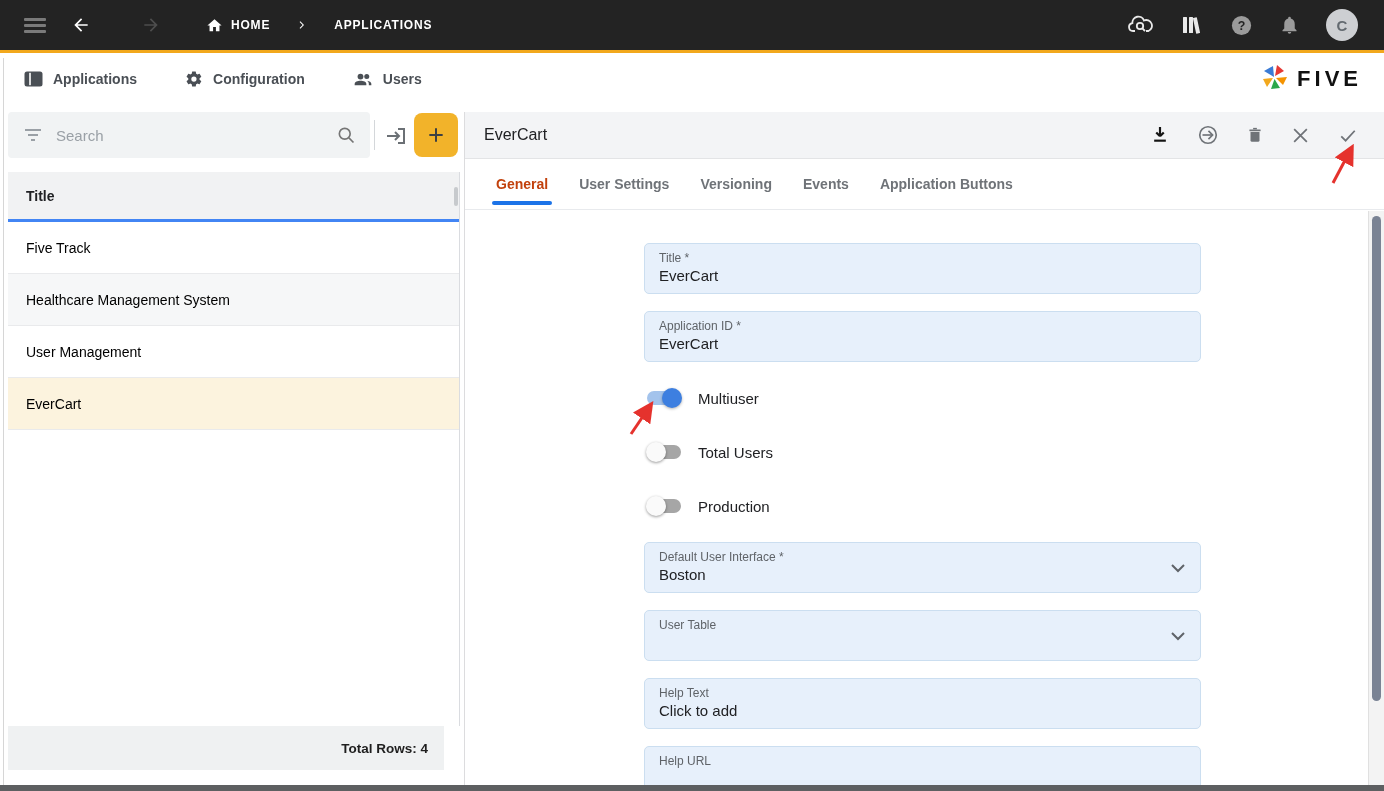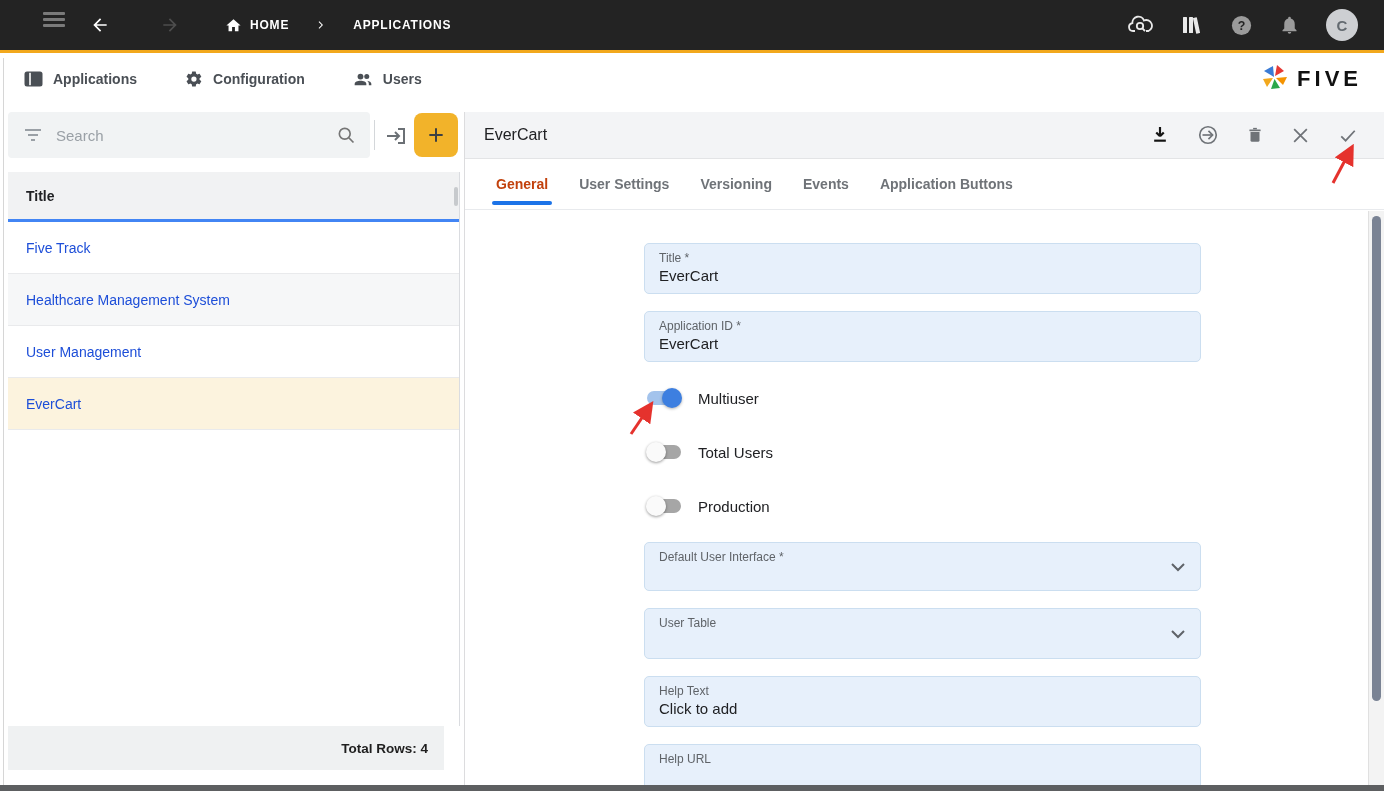--- a/index.html
+++ b/index.html
@@ -3,21 +3,21 @@
 <meta charset="utf-8">
 <style>
   * { margin:0; padding:0; box-sizing:border-box; }
   html,body { width:1384px; height:791px; overflow:hidden; background:#fff;
               font-family:"Liberation Sans", sans-serif; }
 
   
   .topbar { position:absolute; left:0; top:0; width:1384px; height:53px;
             background:#232323; border-bottom:3px solid #F2A81D;
             display:flex; align-items:center; }
-  .topbar-left { display:flex; gap:0;margin-left:19px; }
+  .topbar-left { display:flex; align-items:center; gap:0; }
   .hamburger { width:22px; height:15px; margin-left:24px; display:flex; flex-direction:column;
                justify-content:space-between; cursor:pointer; }
   .hamburger span { display:block; height:3px; background:#7a7a7a; border-radius:1px; }
   .navarrow { width:26px; height:26px; display:flex; align-items:center; justify-content:center; }
   .back { margin-left:22px; color:#ffffff; }
   .fwd  { margin-left:44px; color:#4e4e4e; }
   .crumb { display:flex; align-items:center; color:#fff; font-size:12px; font-weight:bold;
            letter-spacing:.8px; }
   .crumb .home-ic { margin-left:42px; margin-right:8px; color:#fff; display:flex; }
   .crumb-sep { margin:0 26px; color:#fff; display:flex; }
@@ -57,21 +57,21 @@
              display:flex; align-items:center; justify-content:center; cursor:pointer; }
 
   .grid { position:absolute; left:0; top:60px; right:0; bottom:50px;
           border-right:1px solid #DADCE0; background:#fff; }
   .grid-header { position:relative; height:50px; background:#F1F2F3; border-bottom:3px solid #4285F4;
                  display:flex; align-items:center; padding-left:18px;
                  font-size:14px; font-weight:bold; color:#202124; }
   .mini-thumb { position:absolute; right:1px; top:15px; width:4px; height:19px; background:#c7cacd;
                 border-radius:2px; }
   .list-item { height:52px; display:flex; align-items:center; padding-left:18px; font-size:14px;
-               color:#1d4ed8; border-bottom:1px solid #E9EAEC; background:#fff; cursor:pointer; }
+               color:#000000; border-bottom:1px solid #E9EAEC; background:#fff; cursor:pointer; }
   .list-item.alt { background:#F6F7F8; }
   .list-item.selected { background:#FCF3DE; }
   .grid-footer { position:absolute; left:0; bottom:6px; width:436px; height:44px; background:#EFF1F2;
                  display:flex; align-items:center; justify-content:flex-end; padding-right:16px;
                  font-size:13.5px; font-weight:bold; color:#1f1f1f; }
 
   
   .right-panel { position:absolute; left:464px; top:112px; right:0; bottom:0; background:#fff;
                  border-left:1px solid #DCDCDE; }
   .detail-header { height:47px; background:#F3F4F6; border-bottom:1px solid #E3E4E6;
@@ -353,20 +353,21 @@
           <div class="switch">
             <div class="track"></div>
               <div class="knob"></div>
           </div>
           <span class="toggle-label">Production</span>
         </div>
       </div>
 
       <div class="field">
         <span class="flabel">Default User Interface *</span>
+        <span class="fvalue">Boston</span>
         <span class="chev">
           <svg width="16" height="10" viewBox="0 0 16 10" fill="none" stroke="currentColor" stroke-width="2">
               <path d="m2 2 6 6 6-6"></path>
             </svg>
         </span>
       </div>
       <div class="field">
         <span class="flabel">User Table</span>
         <span class="fvalue"></span>
         <span class="chev">

